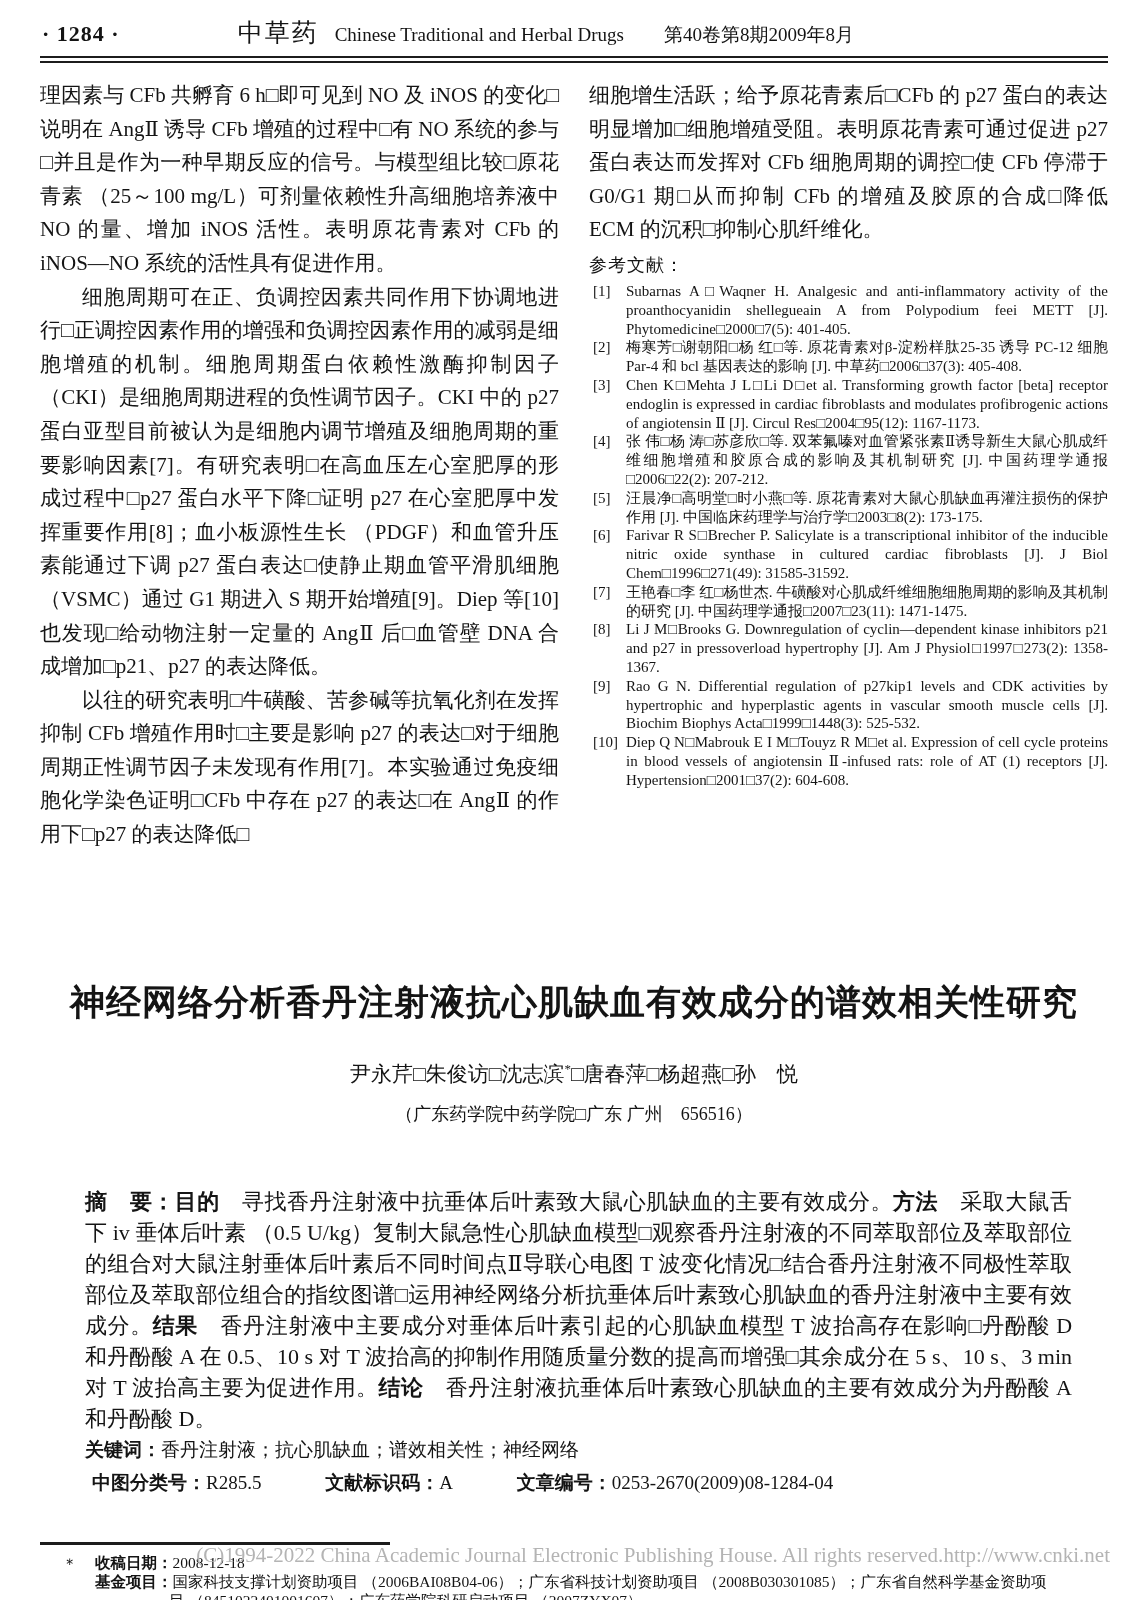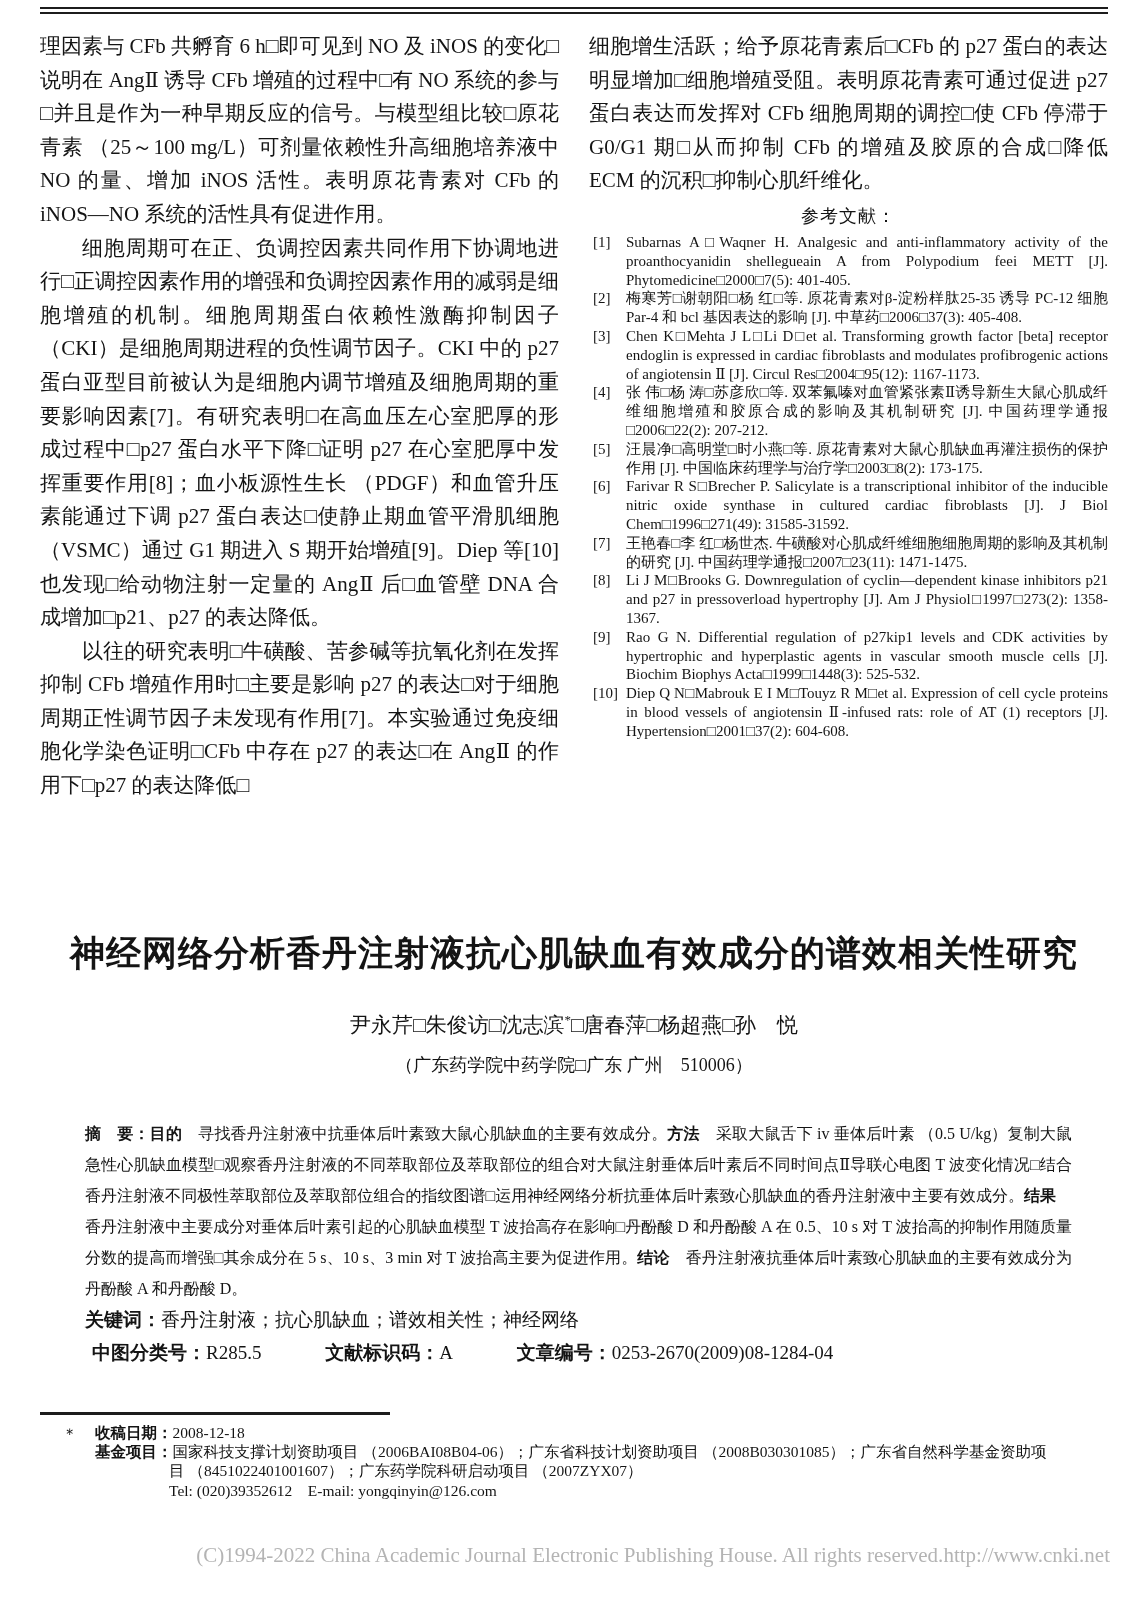--- a/index.html
+++ b/index.html
@@ -33,39 +33,39 @@
     display:flex;
     gap:30px;
     padding:16px 40px 0 40px;
     height:846px;
     overflow:hidden;
   }
   .col{width:519px;}
   .body-txt{font-size:21px;line-height:33.6px;text-align:justify;}
   .body-txt p{margin:0;}
   .body-txt p.ind{text-indent:2em;}
-  .ref-heading{font-size:18px;margin:6px 0 5px 0;letter-spacing:1px;text-align:center;}
+  .ref-heading{font-size:18px;margin:6px 0 5px 0;letter-spacing:1px;}
   .refs{font-size:15px;line-height:18.8px;text-align:justify;}
   .ref{position:relative;padding-left:37px;margin:0;}
   .ref .num{position:absolute;left:4px;top:0;}
   
   .art-title{
     margin:54px 60px 0 60px;
     text-align:center;
     font-size:35px;
     font-weight:bold;
     letter-spacing:1px;
   }
   .art-authors{margin-top:34px;text-align:center;font-size:21px;}
   .art-authors sup{font-size:13px;}
   .art-affil{margin-top:14px;text-align:center;font-size:18px;}
   
   .abstract{
-    margin:41px 76px 0 85px;
-    font-size:16px;line-height:31px;
+    margin:60px 76px 0 85px;
+    font-size:22px;line-height:31px;
     text-align:justify;
   }
   .b{font-weight:bold;}
   .kw-line{margin:0 76px 0 85px;font-size:19px;line-height:31px;}
   .cls-line{margin:2px 76px 0 85px;font-size:19px;line-height:31px;}
   .cls-line .cls-item{margin-right:52px;white-space:nowrap;padding-left:7px;}
   
   .fn-rule{margin:44px 0 8px 40px;width:350px;border-top:3px solid #1c1c1c;}
   .footnote{margin:0 40px 0 95px;font-size:15.5px;line-height:19.2px;position:relative;}
   .fn-star{position:absolute;left:-33px;top:1px;}
@@ -77,20 +77,26 @@
     position:absolute;left:36px;right:38px;top:1543px;
     display:flex;justify-content:flex-end;
     color:#b4b4b4;font-size:21px;white-space:nowrap;
   }
 </style>
 </head>
 <body>
 
 <div class="page">
 
+  <div class="hdr">
+    <span class="pageno">· 1284 ·</span>
+    <span class="jcn">中草药</span>
+    <span class="jen">Chinese Traditional and Herbal Drugs</span>
+    <span class="issue">第40卷第8期2009年8月</span>
+  </div>
   <div class="hdr-rule"></div>
 
   <div class="columns">
     <div class="col body-txt">
       <p>理因素与 CFb 共孵育 6 h□即可见到 NO 及 iNOS 的变化□说明在 AngⅡ 诱导 CFb 增殖的过程中□有 NO 系统的参与□并且是作为一种早期反应的信号。与模型组比较□原花青素 （25～100 mg/L）可剂量依赖性升高细胞培养液中 NO 的量、增加 iNOS 活性。表明原花青素对 CFb 的 iNOS—NO 系统的活性具有促进作用。</p>
       <p class="ind">细胞周期可在正、负调控因素共同作用下协调地进行□正调控因素作用的增强和负调控因素作用的减弱是细胞增殖的机制。细胞周期蛋白依赖性激酶抑制因子 （CKI）是细胞周期进程的负性调节因子。CKI 中的 p27 蛋白亚型目前被认为是细胞内调节增殖及细胞周期的重要影响因素[7]。有研究表明□在高血压左心室肥厚的形成过程中□p27 蛋白水平下降□证明 p27 在心室肥厚中发挥重要作用[8]；血小板源性生长 （PDGF）和血管升压素能通过下调 p27 蛋白表达□使静止期血管平滑肌细胞 （VSMC）通过 G1 期进入 S 期开始增殖[9]。Diep 等[10]也发现□给动物注射一定量的 AngⅡ 后□血管壁 DNA 合成增加□p21、p27 的表达降低。</p>
       <p class="ind">以往的研究表明□牛磺酸、苦参碱等抗氧化剂在发挥抑制 CFb 增殖作用时□主要是影响 p27 的表达□对于细胞周期正性调节因子未发现有作用[7]。本实验通过免疫细胞化学染色证明□CFb 中存在 p27 的表达□在 AngⅡ 的作用下□p27 的表达降低□</p>
     </div>
     <div class="col">
       <div class="body-txt">
@@ -107,21 +113,21 @@
         <div class="ref"><span class="num">[7]</span><span>王艳春□李 红□杨世杰. 牛磺酸对心肌成纤维细胞细胞周期的影响及其机制的研究 [J]. 中国药理学通报□2007□23(11): 1471-1475.</span></div>
         <div class="ref"><span class="num">[8]</span><span>Li J M□Brooks G. Downregulation of cyclin—dependent kinase inhibitors p21 and p27 in pressoverload hypertrophy [J]. Am J Physiol□1997□273(2): 1358-1367.</span></div>
         <div class="ref"><span class="num">[9]</span><span>Rao G N. Differential regulation of p27kip1 levels and CDK activities by hypertrophic and hyperplastic agents in vascular smooth muscle cells [J]. Biochim Biophys Acta□1999□1448(3): 525-532.</span></div>
         <div class="ref"><span class="num">[10]</span><span>Diep Q N□Mabrouk E I M□Touyz R M□et al. Expression of cell cycle proteins in blood vessels of angiotensin Ⅱ-infused rats: role of AT (1) receptors [J]. Hypertension□2001□37(2): 604-608.</span></div>
       </div>
     </div>
   </div>
 
   <h1 class="art-title">神经网络分析香丹注射液抗心肌缺血有效成分的谱效相关性研究</h1>
   <div class="art-authors"><span>尹永芹□朱俊访□沈志滨</span><sup>*</sup><span>□唐春萍□杨超燕□孙　悦</span></div>
-  <div class="art-affil">（广东药学院中药学院□广东 广州　510006）</div>
+  <div class="art-affil">（广东药学院中药学院□广东 广州　656516）</div>
 
   <div class="abstract">
     <span class="b">摘　要：</span><span class="b">目的</span><span>　寻找香丹注射液中抗垂体后叶素致大鼠心肌缺血的主要有效成分。</span><span class="b">方法</span><span>　采取大鼠舌下 iv 垂体后叶素 （0.5 U/kg）复制大鼠急性心肌缺血模型□观察香丹注射液的不同萃取部位及萃取部位的组合对大鼠注射垂体后叶素后不同时间点Ⅱ导联心电图 T 波变化情况□结合香丹注射液不同极性萃取部位及萃取部位组合的指纹图谱□运用神经网络分析抗垂体后叶素致心肌缺血的香丹注射液中主要有效成分。</span><span class="b">结果</span><span>　香丹注射液中主要成分对垂体后叶素引起的心肌缺血模型 T 波抬高存在影响□丹酚酸 D 和丹酚酸 A 在 0.5、10 s 对 T 波抬高的抑制作用随质量分数的提高而增强□其余成分在 5 s、10 s、3 min 对 T 波抬高主要为促进作用。</span><span class="b">结论</span><span>　香丹注射液抗垂体后叶素致心肌缺血的主要有效成分为丹酚酸 A 和丹酚酸 D。</span>
   </div>
   <div class="kw-line">
     <span class="b">关键词：</span><span>香丹注射液；抗心肌缺血；谱效相关性；神经网络</span>
   </div>
   <div class="cls-line">
     <span class="cls-item"><span class="b">中图分类号：</span><span>R285.5</span></span>
     <span class="cls-item"><span class="b">文献标识码：</span><span>A</span></span>

